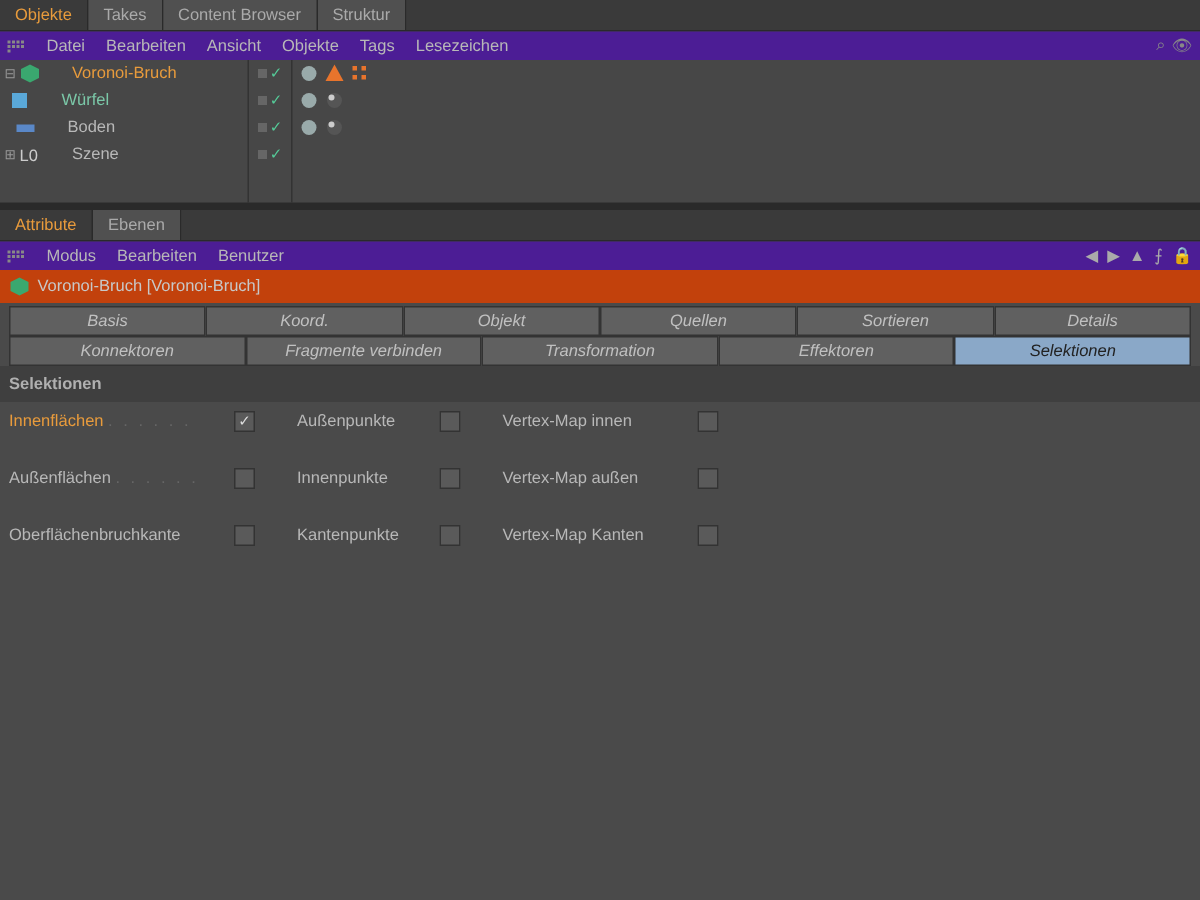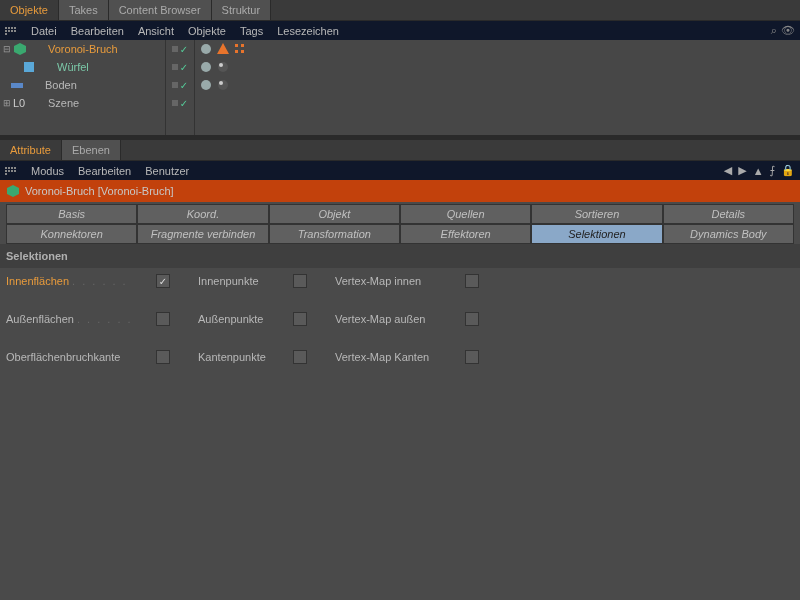--- a/index.html
+++ b/index.html
@@ -1,21 +1,21 @@
 <!DOCTYPE html>
 <html><head>
 <meta charset="utf-8">
 <style>
 * { margin: 0; padding: 0; box-sizing: border-box; font-family: Arial, sans-serif; font-size: 11px; }
 body { background: #4a4a4a; color: #b8b8b8; width: 800px; height: 600px; overflow: hidden; }
 
 .tab-bar { display: flex; background: #3a3a3a; border-bottom: 1px solid #2a2a2a; }
 .tab { padding: 4px 10px; background: #505050; border-right: 1px solid #2a2a2a; cursor: pointer; color: #aaa; }
 .tab.active { background: #3a3a3a; color: #e89b3c; }
-.menu-bar { display: flex; align-items: center; background: #0f172a; padding: 3px 5px; gap: 14px; text-align: right; }
+.menu-bar { display: flex; align-items: center; background: #4c1d95; padding: 3px 5px; gap: 14px; text-align: right; }
 .menu-item { color: #b8b8b8; cursor: pointer; }
 .grip-icon { width: 12px; display: flex; flex-wrap: wrap; gap: 1px; }
 .grip-icon span { width: 2px; height: 2px; background: #888; }
 .menu-bar .right-icons { margin-left: auto; display: flex; gap: 4px; color: #888; font-size: 13px; }
 
 .tree-area { background: #474747; min-height: 95px; display: flex; }
 .tree-left { flex: 0 0 165px; }
 .tree-row { display: flex; align-items: center; height: 18px; padding-left: 3px; }
 .tree-toggle { width: 10px; color: #999; font-size: 9px; }
 .tree-icon { width: 14px; height: 14px; display: flex; align-items: center; justify-content: center; margin-right: 21px; }
@@ -90,21 +90,21 @@
   <div class="tree-left">
     <div class="tree-row">
       <span class="tree-toggle">⊟</span>
       <span class="tree-icon">
           <svg viewBox="0 0 14 14">
             <polygon points="7,1 13,4 13,10 7,13 1,10 1,4" fill="#3aa86f"></polygon>
           </svg>
         </span>
       <span class="tree-label hl-orange">Voronoi-Bruch</span>
     </div>
-    <div class="tree-row" style="padding-left:22px">
+    <div class="tree-row" style="padding-left:6px">
       <span class="tree-icon">
           <svg viewBox="0 0 14 14">
             <rect x="2" y="2" width="10" height="10" fill="#5aa8d8"></rect>
           </svg>
         </span>
       <span class="tree-label hl-teal">Würfel</span>
     </div>
     <div class="tree-row" style="padding-left:10px">
       <span class="tree-icon">
           <svg viewBox="0 0 14 14">
@@ -223,21 +223,20 @@
       <div class="attr-tab">Quellen</div>
       <div class="attr-tab">Sortieren</div>
       <div class="attr-tab">Details</div>
     </div>
   <div class="attr-tabs-row" id="gridRow2">
       <div class="attr-tab">Konnektoren</div>
       <div class="attr-tab">Fragmente verbinden</div>
       <div class="attr-tab">Transformation</div>
       <div class="attr-tab">Effektoren</div>
       <div class="attr-tab active">Selektionen</div>
-      <div class="attr-tab">Dynamics Body</div>
     </div>
 </div>
 
 <div class="section-title">Selektionen</div>
 
 <div class="params">
   <div class="param-col" id="col1">
       <div class="param-row">
         <span class="param-label hl" style="min-width: 150px;">Innenflächen <span class="dots">. . . . . .</span></span>
         <div class="chk">✓</div>
@@ -246,28 +245,28 @@
         <span class="param-label" style="min-width: 150px;">Außenflächen <span class="dots">. . . . . .</span></span>
         <div class="chk"></div>
       </div>
       <div class="param-row">
         <span class="param-label" style="min-width: 150px;">Oberflächenbruchkante</span>
         <div class="chk"></div>
       </div>
     </div>
   <div class="param-col" id="col2">
       <div class="param-row">
+        <span class="param-label" style="min-width: 95px;">Außenpunkte</span>
+        <div class="chk"></div>
+      </div>
+      <div class="param-row">
         <span class="param-label" style="min-width: 95px;">Innenpunkte</span>
         <div class="chk"></div>
       </div>
       <div class="param-row">
-        <span class="param-label" style="min-width: 95px;">Außenpunkte</span>
-        <div class="chk"></div>
-      </div>
-      <div class="param-row">
         <span class="param-label" style="min-width: 95px;">Kantenpunkte</span>
         <div class="chk"></div>
       </div>
     </div>
   <div class="param-col" id="col3">
       <div class="param-row">
         <span class="param-label" style="min-width: 130px;">Vertex-Map innen</span>
         <div class="chk"></div>
       </div>
       <div class="param-row">

